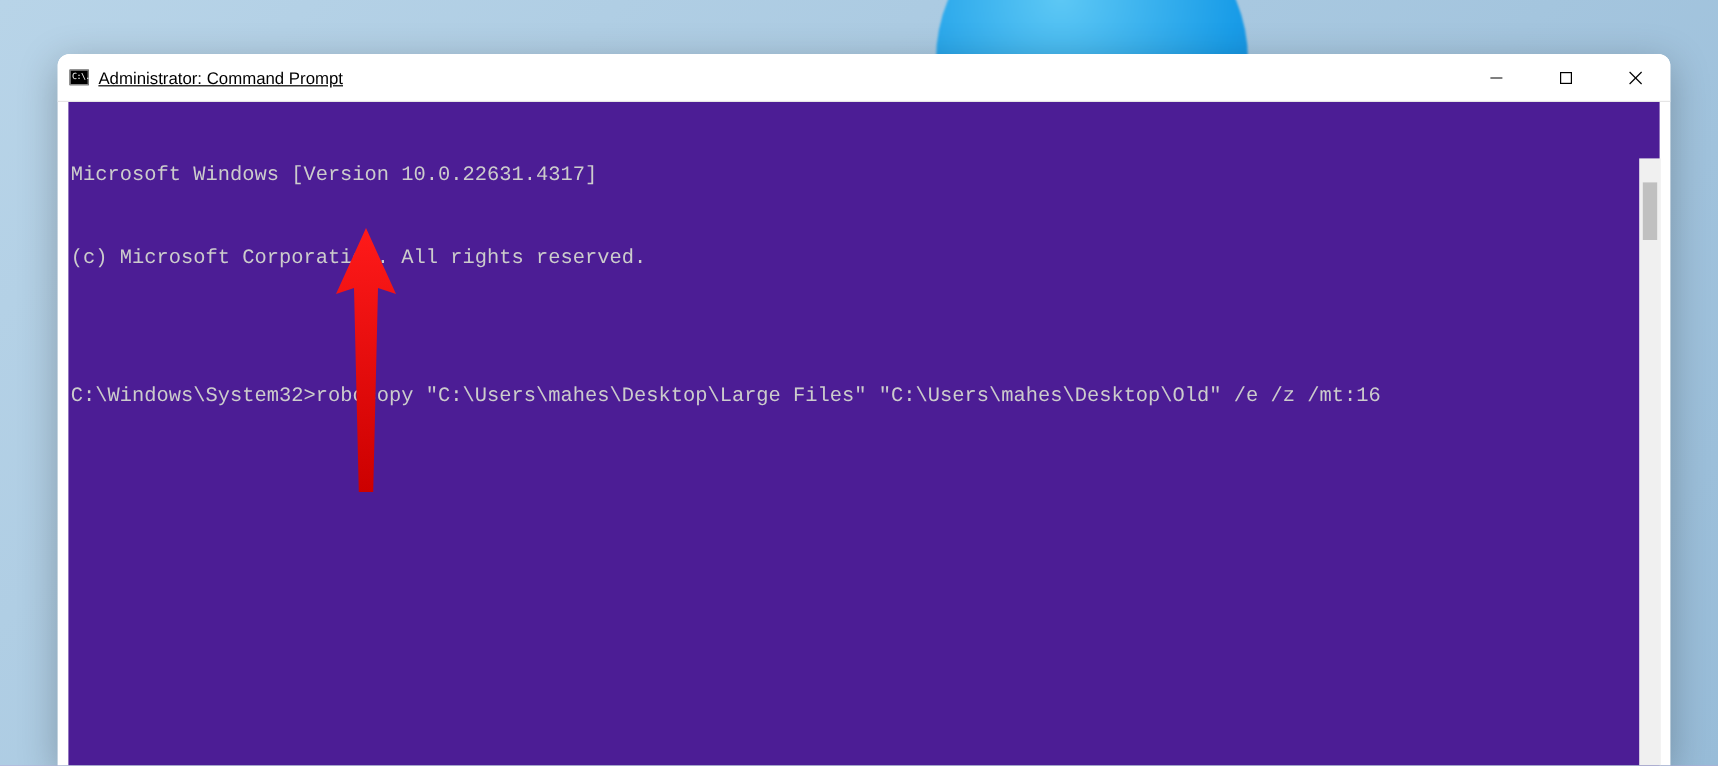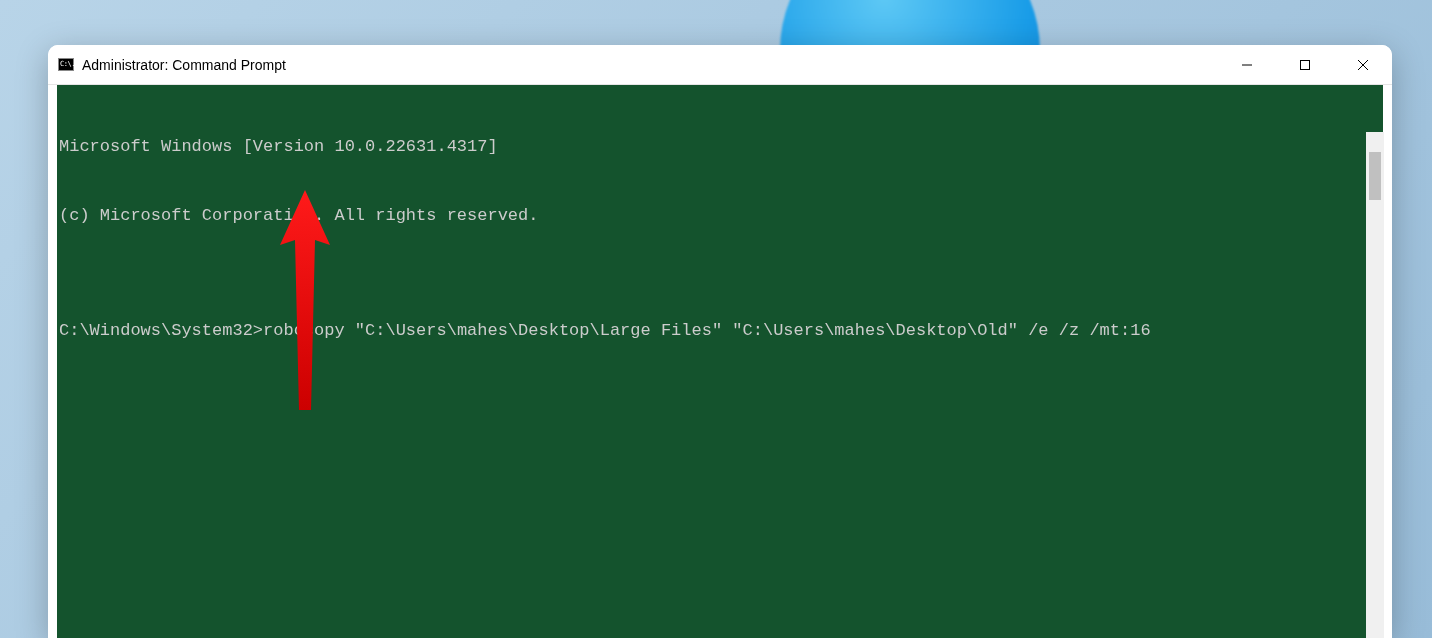--- a/index.html
+++ b/index.html
@@ -48,40 +48,41 @@
       height: 16px;
       margin-right: 8px;
       display: flex;
       align-items: center;
       justify-content: center;
     }
     .titlebar-title {
       font-size: 14px;
       color: #000;
       font-weight: 400;
+      text-decoration: underline;
     }
     .window-controls {
       position: absolute;
       right: 0;
       top: 0;
       height: 40px;
       display: flex;
     }
     .win-ctrl {
       width: 58px;
       height: 40px;
       display: flex;
       align-items: center;
       justify-content: center;
       cursor: pointer;
     }
     .win-ctrl svg { width: 12px; height: 12px; }
     .terminal {
       flex: 1;
-      background: #14532d;
+      background: #4c1d95;
       color: #cccccc;
       font-family: Consolas, "Courier New", monospace;
       font-size: 17px;
       line-height: 23px;
       padding: 4px 2px 4px 2px;
       white-space: pre;
       position: relative;
       margin: 0 9px 0 9px;
       overflow: hidden;
     }

